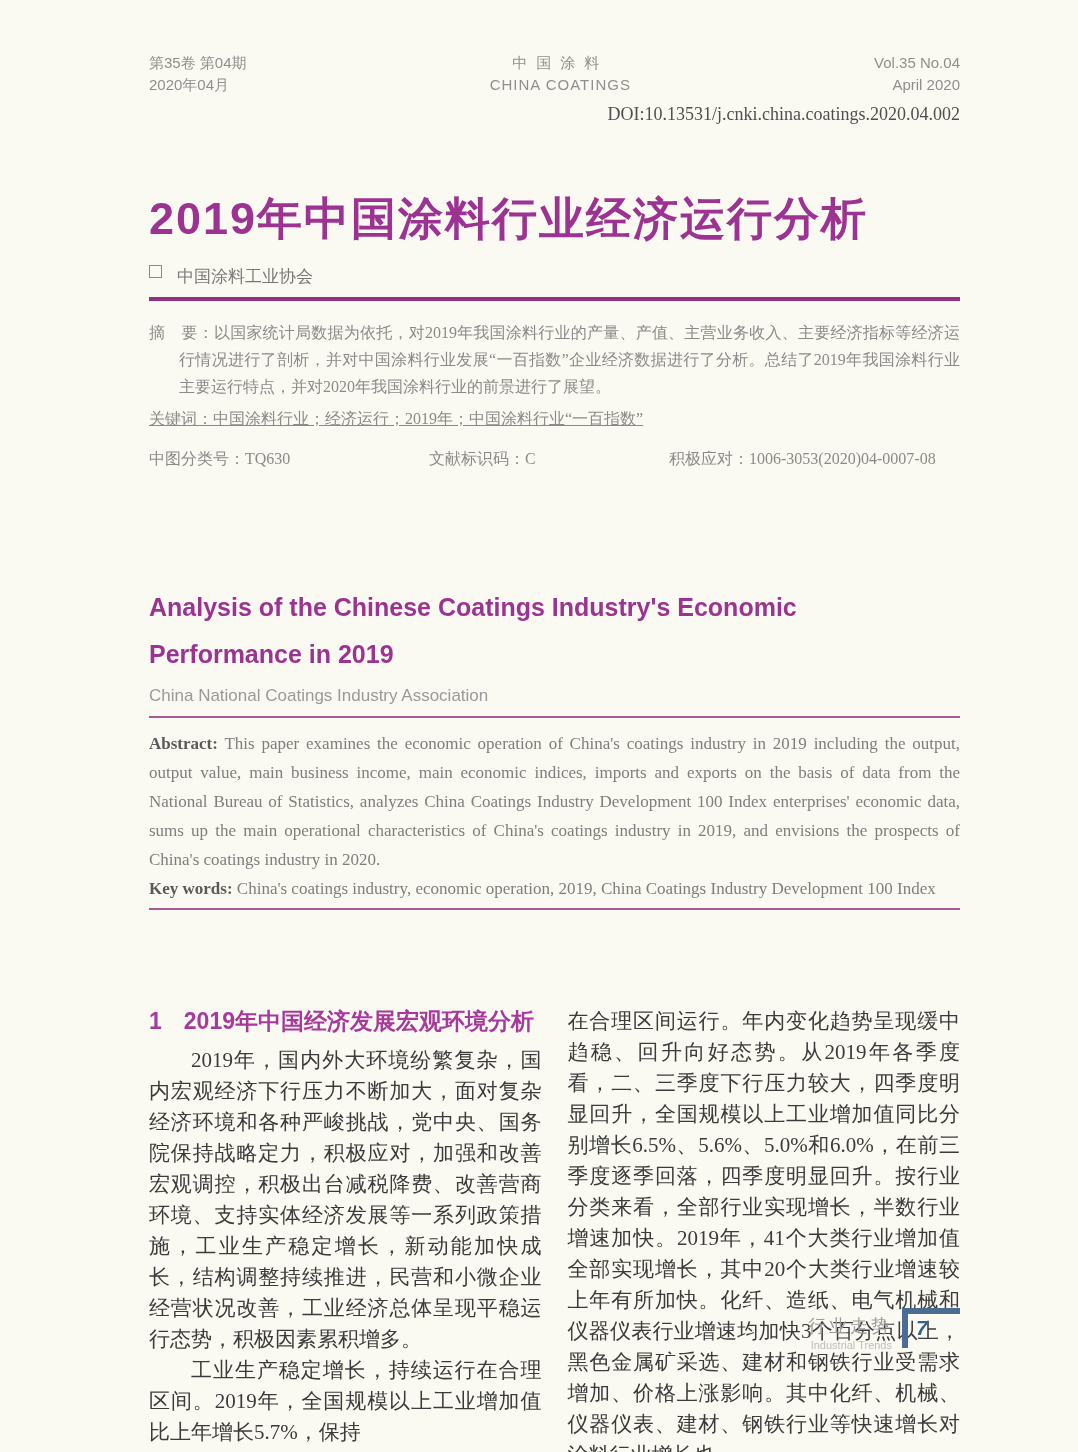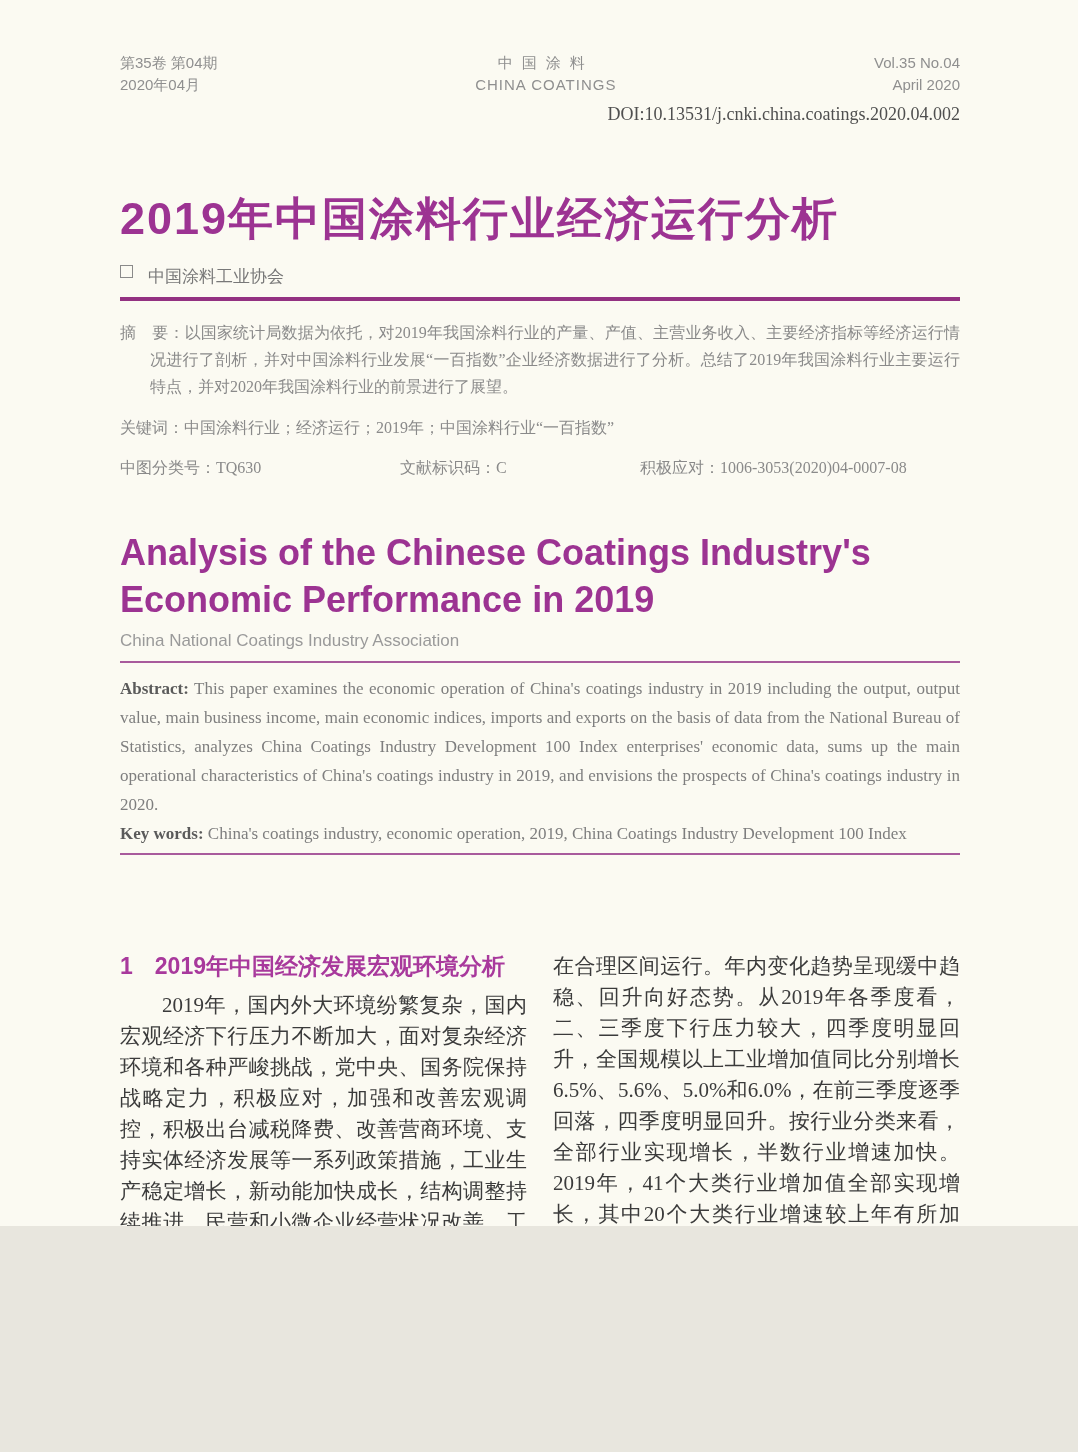--- a/index.html
+++ b/index.html
@@ -1,23 +1,24 @@
 <!DOCTYPE html>
 <html><head>
 <meta charset="utf-8">
 <style>
   * { margin:0; padding:0; box-sizing:border-box; }
   html,body { background:#e8e6de; }
   .page {
     position:relative;
-    width:1078px; height:1226px;
+    width:1078px; height:1452px;
     margin:0 auto;
     background:#fbfaf2;
     overflow:hidden;
     font-family:"Liberation Serif","DejaVu Serif",serif;
+    padding-left:29px;
   }
   .content { padding:0 118px 0 120px; }
 
   
   .journal-header {
     margin-top:52px;
     display:flex; justify-content:space-between; align-items:flex-start;
     font-family:"Liberation Sans","DejaVu Sans",sans-serif;
     font-size:15px; line-height:22px; color:#8f8f8f;
   }
@@ -60,33 +61,33 @@
   }
 
   
   .abstract-cn {
     margin-top:18px;
     color:#8a8a8a;
     font-size:16px; line-height:27px;
     text-align:justify;
   }
   .abstract-cn .hang { padding-left:30px; text-indent:-30px; }
-  .kw-line { margin-top:14px; }
+  .kw-line { margin-top:5px;text-decoration:underline; }
   .clc-row { margin-top:13px; display:flex; }
   .clc-item1 { width:280px; }
   .clc-item2 { width:240px; }
   .clc-item3 { flex:1; }
 
   
   .title-en {
-    margin-top:48px;
+    margin-top:112px;
     max-width:790px;
     font-family:"Liberation Sans","DejaVu Sans",sans-serif;
     font-weight:bold;
-    font-size:36px; line-height:47px;
+    font-size:25px; line-height:47px;
     color:#9c3392;
   }
   .author-en {
     margin-top:8px;
     font-family:"Liberation Sans","DejaVu Sans",sans-serif;
     font-size:17px; color:#9a9a9a;
   }
   .rule-thin { margin-top:10px; height:2px; background:#a85a9c; }
 
   

